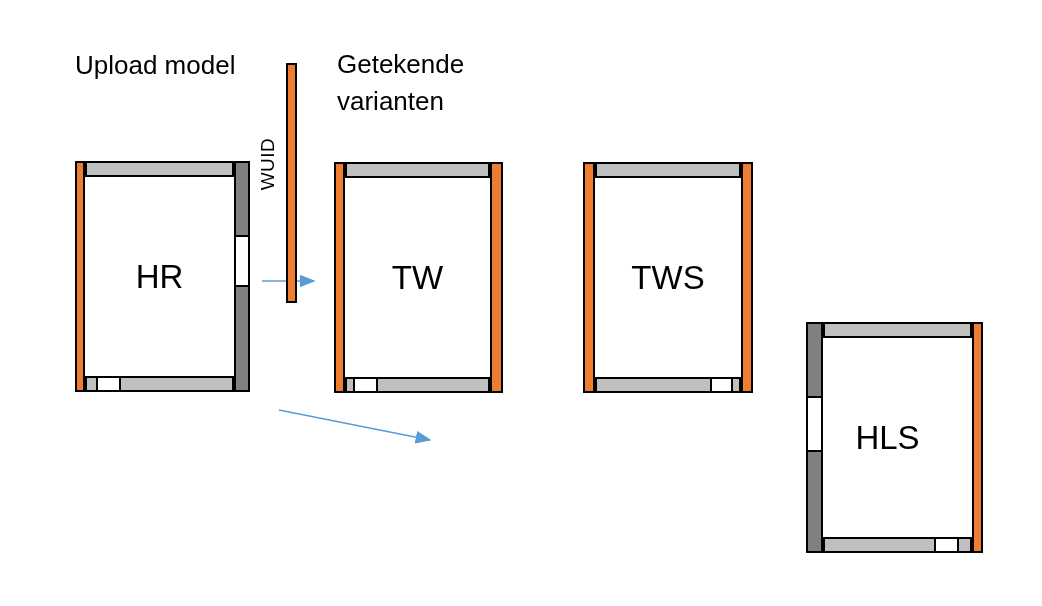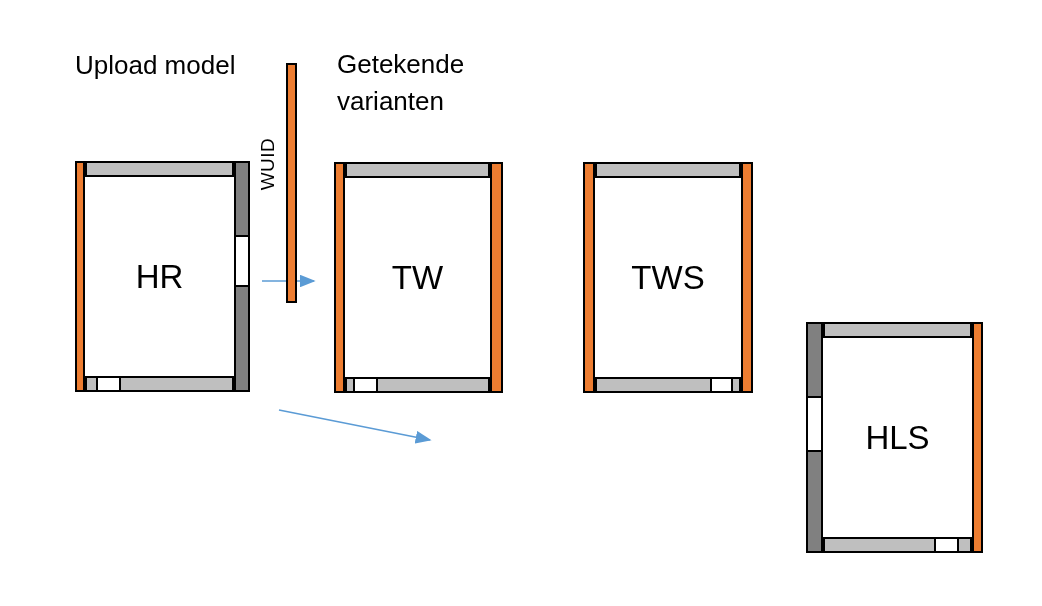--- a/index.html
+++ b/index.html
@@ -81,16 +81,16 @@
     <div class="interior" style="left:12px;top:16px;width:146px;height:199px;">TWS</div>
   </div>
 
   <div class="room" style="left:806px;top:322px;width:177px;height:231px;">
     <div class="wall dark" style="left:0;top:0;width:17px;height:231px;"></div>
     <div class="gap" style="left:0;top:74px;width:17px;height:56px;"></div>
     <div class="wall light" style="left:17px;top:0;width:149px;height:16px;"></div>
     <div class="wall orange" style="left:166px;top:0;width:11px;height:231px;"></div>
     <div class="wall light" style="left:17px;top:215px;width:149px;height:16px;"></div>
     <div class="gap" style="left:128px;top:215px;width:25px;height:16px;"></div>
-    <div class="interior" style="left:27px;top:16px;width:129px;height:199px;">HLS</div>
+    <div class="interior" style="left:17px;top:16px;width:129px;height:199px;">HLS</div>
   </div>
 
 </div>
 
 </body></html>

